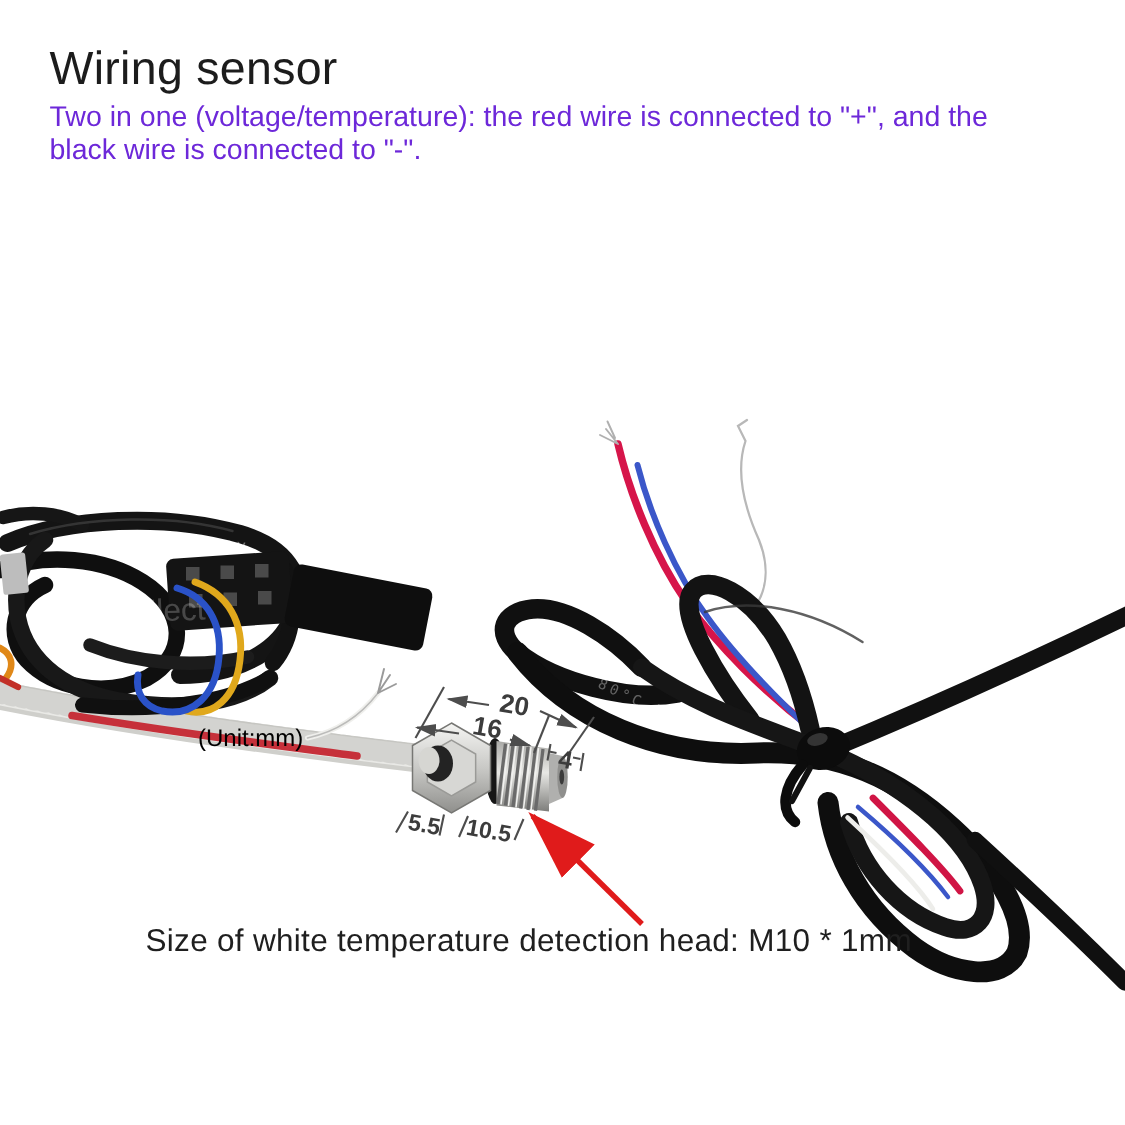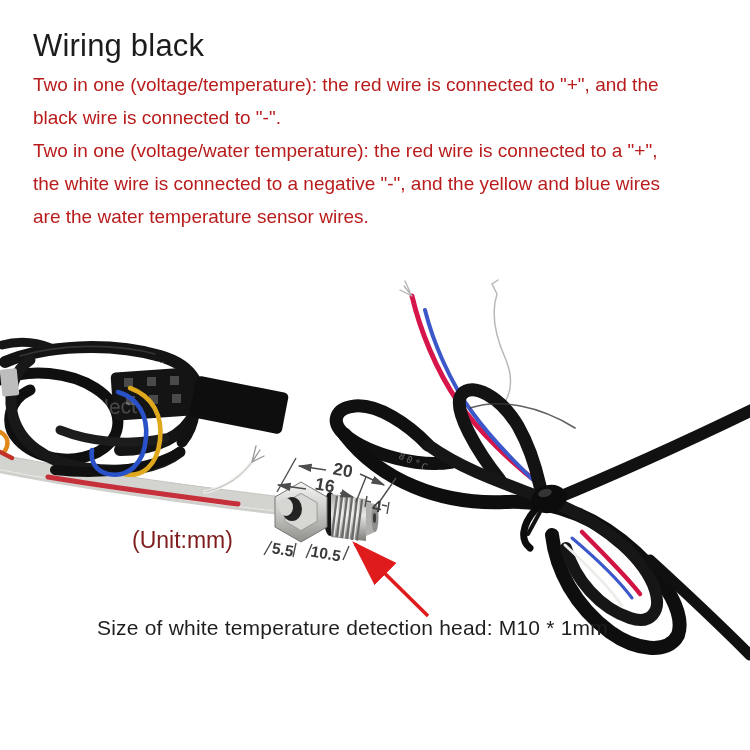--- a/index.html
+++ b/index.html
@@ -7,46 +7,43 @@
     width:750px;height:750px;position:relative;overflow:hidden;
     background:#ffffff;
     font-family:"Liberation Sans","DejaVu Sans",sans-serif;
   }
   .title{
     position:absolute;left:33px;top:28px;
     font-size:31px;color:#1c1c1c;letter-spacing:.2px;font-weight:400;
   }
   .paragraphs{
     position:absolute;left:33px;top:68px;width:707px;
-    font-size:19px;line-height:33px;color:#b91c1c;
+    font-size:19px;line-height:22px;color:#6d28d9;
   }
   .paragraphs p{margin:0;white-space:pre-line;}
   .figure-svg{position:absolute;left:0;top:0;width:750px;height:750px;}
   .unit-label{
-    position:absolute;left:132px;top:527px;
-    font-size:23px;color:#7f1d1d;
+    position:absolute;left:132px;top:484px;
+    font-size:16px;color:#000000;
   }
   .caption{
     position:absolute;left:97px;top:616px;
     font-size:21px;color:#1f1f1f;letter-spacing:.2px;
   }
   .dim-text{font-family:"Liberation Sans","DejaVu Sans",sans-serif;font-weight:700;fill:#3c3c3c;}
   .print-text{font-family:"DejaVu Sans Mono","Liberation Mono",monospace;}
 </style>
 </head>
 <body>
 
-<div class="title">Wiring black</div>
+<div class="title">Wiring sensor</div>
 
 <div class="paragraphs">
   <p>Two in one (voltage/temperature): the red wire is connected to "+", and the
 black wire is connected to "-".</p>
-  <p>Two in one (voltage/water temperature): the red wire is connected to a "+",
-the white wire is connected to a negative "-", and the yellow and blue wires
-are the water temperature sensor wires.</p>
 </div>
 
 <svg class="figure-svg" viewBox="0 0 750 750">
   <defs>
     <linearGradient id="metal" x1="0" y1="0" x2="0" y2="1">
       <stop offset="0" stop-color="#f5f5f3"></stop>
       <stop offset="0.5" stop-color="#c9c9c6"></stop>
       <stop offset="1" stop-color="#8f8f8c"></stop>
     </linearGradient>
     <linearGradient id="threadmetal" x1="0" y1="0" x2="0" y2="1">

